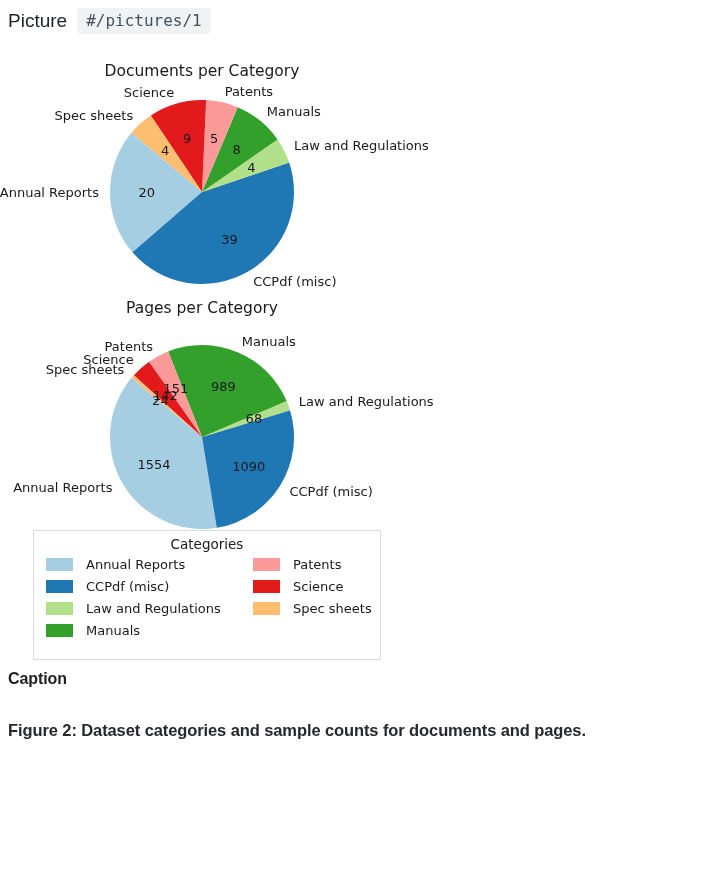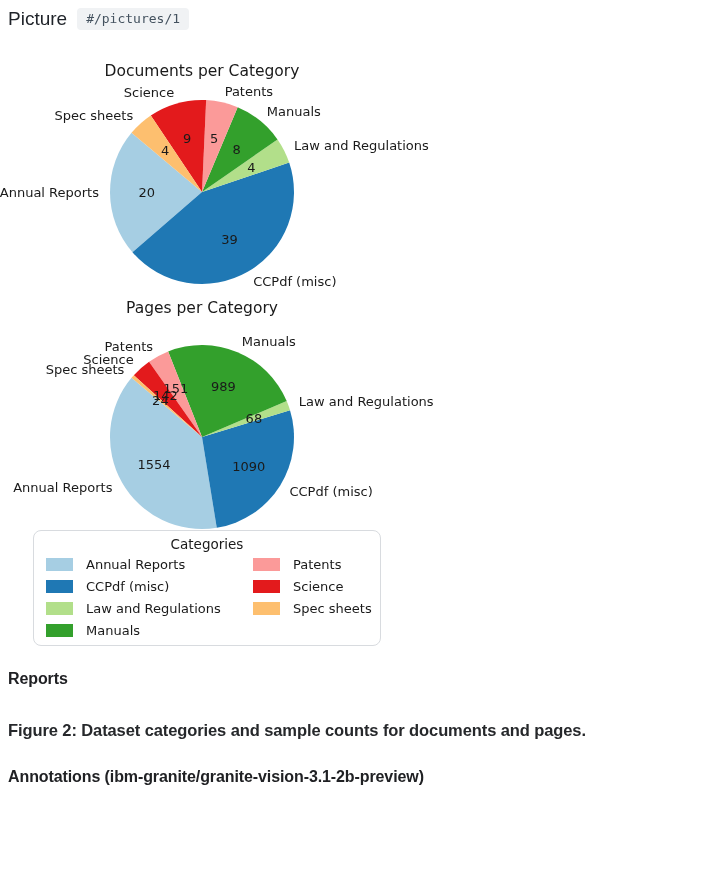--- a/index.html
+++ b/index.html
@@ -4,27 +4,27 @@
 <style>
   html,body { margin:0; padding:0; background:#ffffff; }
   .page {
     position:relative; width:636px; height:883px; background:#ffffff;
     font-family:"Liberation Sans", sans-serif; overflow:hidden;
   }
   .doc-header { position:absolute; top:8px; left:8px; display:flex; align-items:center; gap:10px; }
   .doc-header .hdr-label { font-size:19px; font-weight:500; color:#1f2329; }
   .ref-chip {
     background:#f0f2f4; color:#44525f; border-radius:4px; padding:3px 9px 4px;
-    font-family:"DejaVu Sans Mono","Liberation Mono",monospace; font-size:13px;
+    font-family:"DejaVu Sans Mono","Liberation Mono",monospace; font-size:16px;
   }
   .figure-svg { position:absolute; top:50px; left:0; }
   .chart-text { font-family:"DejaVu Sans","Liberation Sans",sans-serif; fill:#1a1a1a; }
   .legend-box {
     position:absolute; left:33px; top:530px; width:348px; box-sizing:border-box;
-    background:#ffffff; border:1px solid #d8dbdf; border-radius:8px; padding:4px 0 7px;
+    background:#ffffff; border:1px solid #d8dbdf; border-radius:0; padding:4px 0 21px;
     font-family:"DejaVu Sans","Liberation Sans",sans-serif;
   }
   .legend-title { text-align:center; font-size:13.5px; color:#1a1a1a; margin:1px 0 5px; }
   .legend-cols { display:flex; padding-left:12px; }
   .legend-col { display:flex; flex-direction:column; gap:7px; }
   .legend-col.first { width:207px; }
   .legend-item { display:flex; align-items:center; gap:13px; font-size:13px; color:#1a1a1a; white-space:nowrap; }
   .swatch { width:27px; height:13px; flex:none; display:inline-block; }
   .caption-heading, .annotations-heading {
     position:absolute; left:8px; font-size:16px; font-weight:bold; color:#202124; letter-spacing:-0.1px;
@@ -127,17 +127,16 @@
             <span>Science</span>
           </div>
           <div class="legend-item">
             <span class="swatch" style="background: rgb(253, 191, 111);"></span>
             <span>Spec sheets</span>
           </div>
         </div>
       </div>
   </div>
 
-  <div class="caption-heading">Reports</div>
+  <div class="caption-heading">Caption</div>
   <div class="caption-text">Figure 2: Dataset categories and sample counts for documents and pages.</div>
-  <div class="annotations-heading">Annotations (ibm-granite/granite-vision-3.1-2b-preview)</div>
 
 </div>
 
 </body></html>

